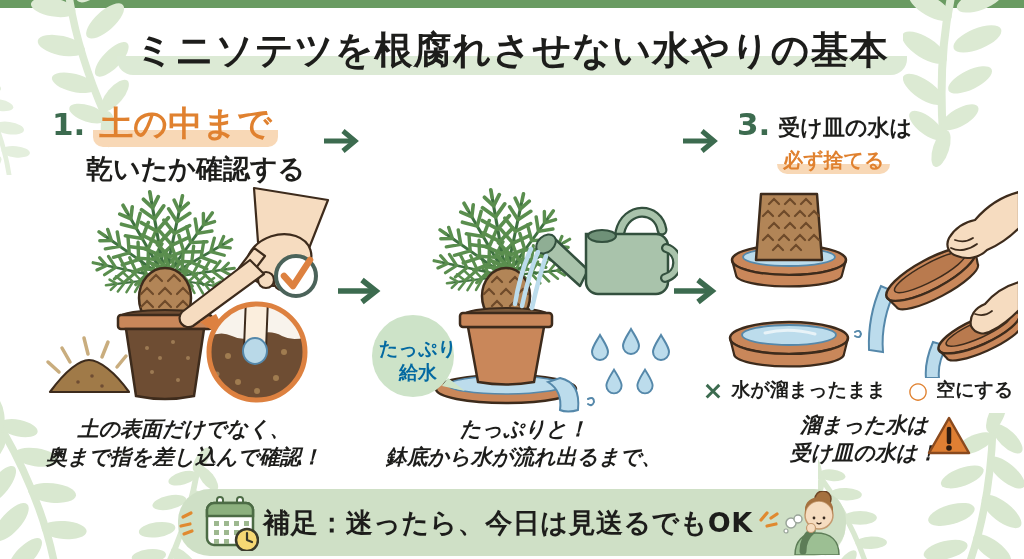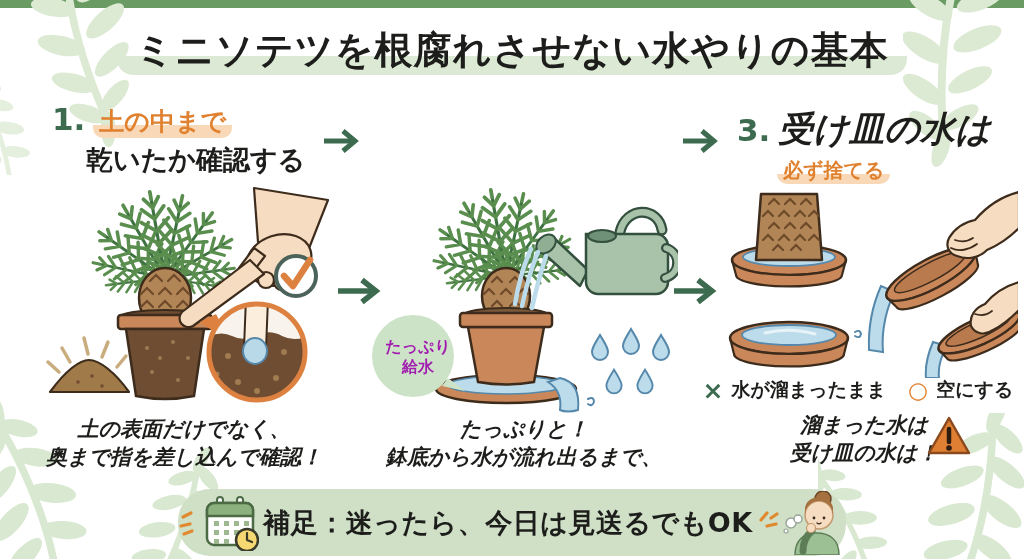--- a/index.html
+++ b/index.html
@@ -18,46 +18,46 @@
   }
   
   .step-head{position:absolute;z-index:3;font-weight:800;white-space:nowrap;}
   .stepnum{font-size:31px;font-weight:800;color:var(--dark-green,#3c6b4f);margin-right:8px;}
   .hl{
     color:var(--accent-orange,#e0812f);
     background:linear-gradient(to top,var(--highlight-peach,#f8d8b6) 38%,transparent 38%);
     border-radius:10px;padding:0 6px;display:inline-block;
   }
   .head1{left:52px;top:101px;}
-  .head1 .hl{font-size:25px;}
+  .head1 .hl{font-size:34px;}
   .head1 .l2{font-size:27px;margin:4px 0 0 34px;}
   .head2{left:376px;top:104px;}
   .head2 .l1t{font-size:26px;}
   .head2 .l2{font-size:28px;margin:3px 0 0 36px;}
   .head2 .hl{font-size:29px;}
   .head3{left:737px;top:106px;}
-  .head3 .l1t{font-size:35px;font-style:italic;}
+  .head3 .l1t{font-size:22px;}
   .head3 .l2{margin:4px 0 0 40px;}
   .head3 .hl{font-size:20px;}
   
   .arrow{position:absolute;z-index:3;}
   
   .ill{position:absolute;z-index:2;}
   
   .cap{position:absolute;z-index:3;font-size:21px;font-weight:800;line-height:1.32;text-align:center;font-style:italic;}
   .cap1{left:28px;top:416px;width:312px;}
   .cap2{left:366px;top:416px;width:316px;}
   .cap3{left:736px;top:412px;width:256px;}
   .marks{position:absolute;left:696px;top:377px;width:324px;z-index:3;display:flex;justify-content:center;align-items:center;gap:8px;font-size:19px;font-weight:800;white-space:nowrap;}
   .xmark{font-size:25px;font-weight:900;color:var(--dark-green,#3c6b4f);line-height:1;}
   .omark{font-size:23px;font-weight:900;color:var(--accent-orange,#e0812f);line-height:1;margin-left:14px;}
   .warn{position:absolute;left:926px;top:415px;z-index:3;}
   
   .bubble-text{position:absolute;left:379px;top:337px;width:78px;z-index:4;text-align:center;
-    font-size:16px;font-weight:800;color:#a21caf;line-height:1.25;}
+    font-size:19px;font-weight:800;color:#0369a1;line-height:1.25;}
   
   .banner{
     position:absolute;left:178px;top:489px;width:668px;height:67px;z-index:3;
     background:var(--footer-bg,#cfe0c6);border-radius:32px;
     display:flex;align-items:center;justify-content:center;gap:4px;
   }
   .note{font-size:27px;font-weight:800;letter-spacing:0.5px;white-space:nowrap;}
 </style>
 </head>
 <body>

